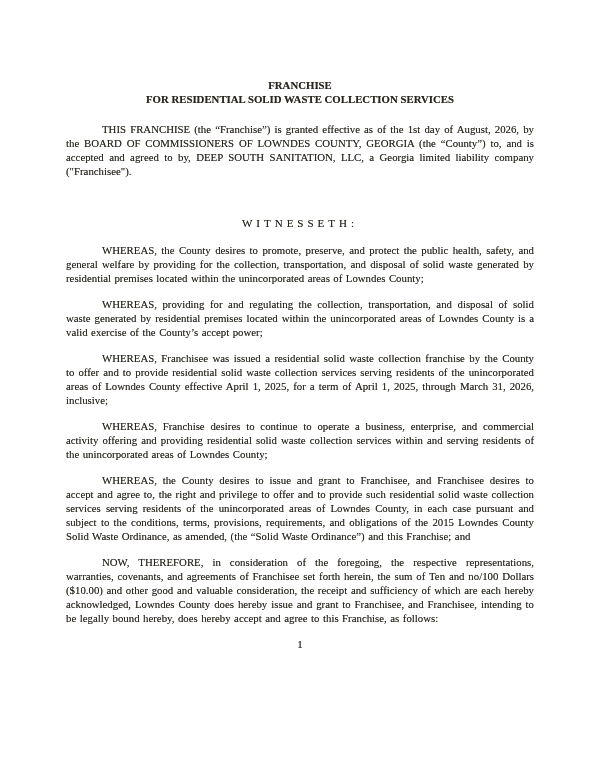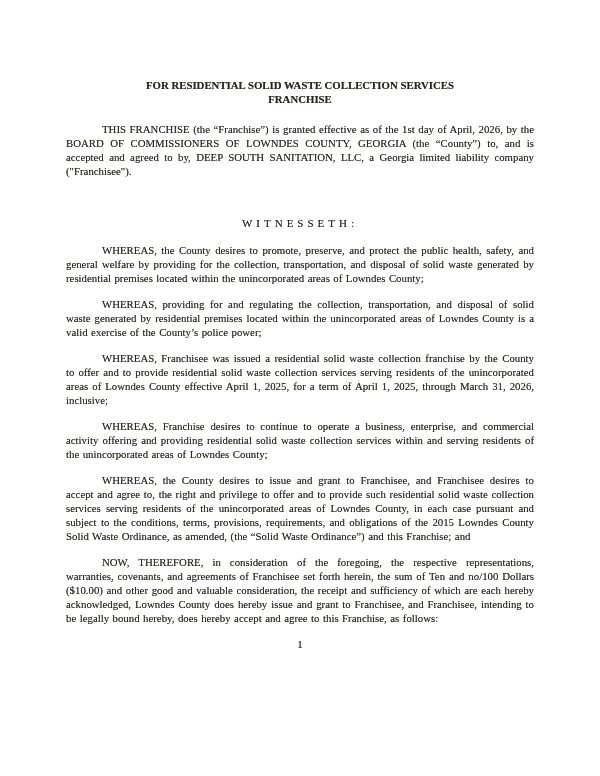--- a/index.html
+++ b/index.html
@@ -50,30 +50,30 @@
     margin-top: 4px;
   }
 </style>
 </head>
 <body>
 
 <div class="page">
   <div class="content">
 
     <div class="doc-title">
+      <div>FRANCHISE</div>
       <div>FOR RESIDENTIAL SOLID WASTE COLLECTION SERVICES</div>
-      <div>FRANCHISE</div>
     </div>
 
-    <p class="body-para">THIS FRANCHISE (the “Franchise”) is granted effective as of the 1st day of April, 2026, by the BOARD OF COMMISSIONERS OF LOWNDES COUNTY, GEORGIA (the “County”) to, and is accepted and agreed to by, DEEP SOUTH SANITATION, LLC, a Georgia limited liability company ("Franchisee").</p>
+    <p class="body-para">THIS FRANCHISE (the “Franchise”) is granted effective as of the 1st day of August, 2026, by the BOARD OF COMMISSIONERS OF LOWNDES COUNTY, GEORGIA (the “County”) to, and is accepted and agreed to by, DEEP SOUTH SANITATION, LLC, a Georgia limited liability company ("Franchisee").</p>
 
     <div class="section-heading">WITNESSETH:</div>
 
     <p class="body-para">WHEREAS, the County desires to promote, preserve, and protect the public health, safety, and general welfare by providing for the collection, transportation, and disposal of solid waste generated by residential premises located within the unincorporated areas of Lowndes County;</p>
-    <p class="body-para">WHEREAS, providing for and regulating the collection, transportation, and disposal of solid waste generated by residential premises located within the unincorporated areas of Lowndes County is a valid exercise of the County’s police power;</p>
+    <p class="body-para">WHEREAS, providing for and regulating the collection, transportation, and disposal of solid waste generated by residential premises located within the unincorporated areas of Lowndes County is a valid exercise of the County’s accept power;</p>
     <p class="body-para">WHEREAS, Franchisee was issued a residential solid waste collection franchise by the County to offer and to provide residential solid waste collection services serving residents of the unincorporated areas of Lowndes County effective April 1, 2025, for a term of April 1, 2025, through March 31, 2026, inclusive;</p>
     <p class="body-para">WHEREAS, Franchise desires to continue to operate a business, enterprise, and commercial activity offering and providing residential solid waste collection services within and serving residents of the unincorporated areas of Lowndes County;</p>
     <p class="body-para">WHEREAS, the County desires to issue and grant to Franchisee, and Franchisee desires to accept and agree to, the right and privilege to offer and to provide such residential solid waste collection services serving residents of the unincorporated areas of Lowndes County, in each case pursuant and subject to the conditions, terms, provisions, requirements, and obligations of the 2015 Lowndes County Solid Waste Ordinance, as amended, (the “Solid Waste Ordinance”) and this Franchise; and</p>
     <p class="body-para">NOW, THEREFORE, in consideration of the foregoing, the respective representations, warranties, covenants, and agreements of Franchisee set forth herein, the sum of Ten and no/100 Dollars ($10.00) and other good and valuable consideration, the receipt and sufficiency of which are each hereby acknowledged, Lowndes County does hereby issue and grant to Franchisee, and Franchisee, intending to be legally bound hereby, does hereby accept and agree to this Franchise, as follows:</p>
 
     <div class="page-number">1</div>
 
   </div>
 </div>
 

